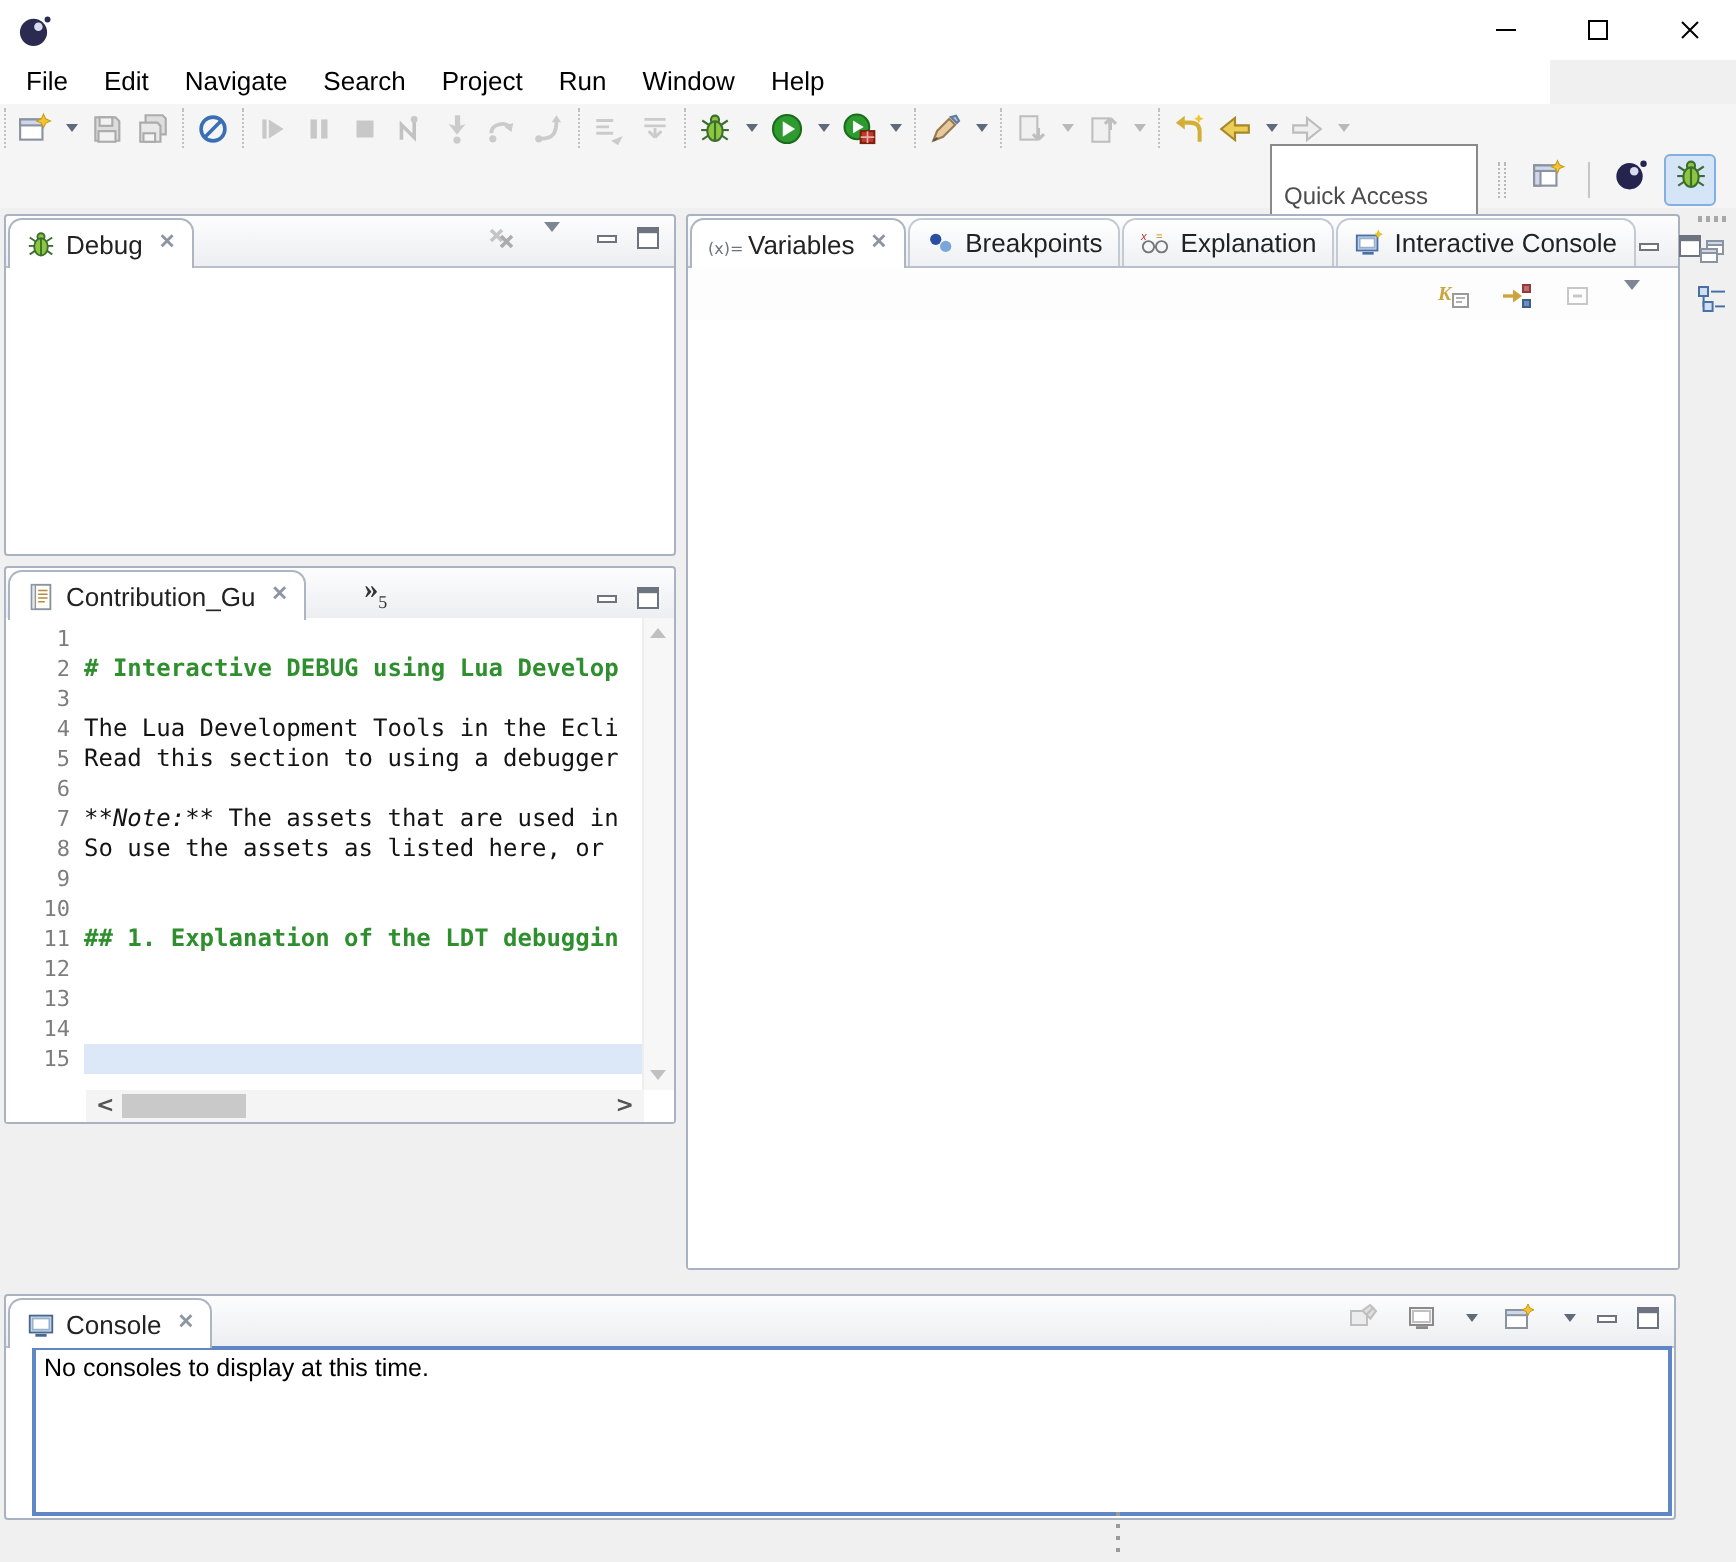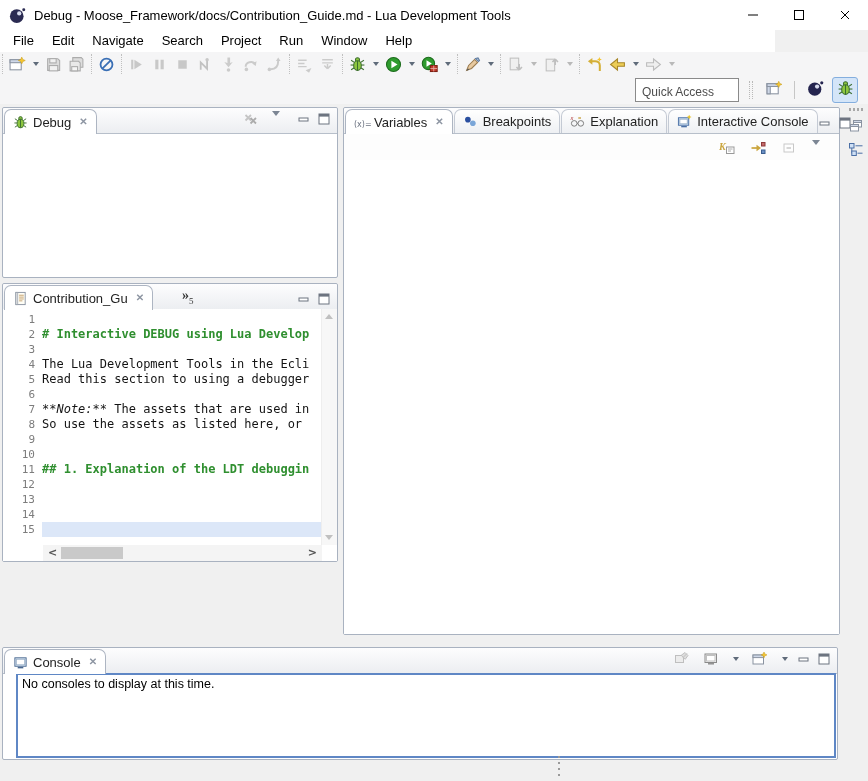--- a/index.html
+++ b/index.html
@@ -25,21 +25,21 @@
   .tb-group:first-child{border-left:1px dotted #c0c0c0;}
   .tbtn{display:inline-flex;align-items:center;padding:2px 2px;margin:0 1px;border-radius:3px;}
   .tbtn .ticon{display:block;width:17px;height:17px;}
   .tbtn .ticon svg{width:17px;height:17px;display:block;}
   .tbtn.disabled{opacity:.95;}
   .dd{width:0;height:0;border-left:3.5px solid transparent;border-right:3.5px solid transparent;border-top:4px solid #5f6b7a;margin:0 3px 0 4px;}
   .tbtn.disabled + .dd{border-top-color:#b5b5b5;}
 
   .toolbar2{position:absolute;left:0;top:76px;width:868px;height:28px;background:#f5f5f6;display:flex;align-items:center;justify-content:flex-end;padding-right:10px;box-sizing:border-box;}
   .qa-box{width:96px;height:19px;border:1px solid #8a8a8a;background:#fff;font-size:12px;color:#4d4d4d;
-          font-family:"Liberation Sans",sans-serif;padding:3px 0 0 6px;display:flex;align-items:center;margin-right:10px;}
+          font-family:"Liberation Sans",sans-serif;padding:16px 0 0 6px;display:flex;align-items:center;margin-right:10px;}
   .grip{width:2px;height:18px;border-left:1px dotted #b9b9b9;border-right:1px dotted #b9b9b9;margin:0 8px 0 0;}
   .persp{display:flex;align-items:center;gap:4px;}
   .pbtn{display:flex;align-items:center;justify-content:center;width:24px;height:24px;border-radius:3px;border:1px solid transparent;}
   .pbtn svg{width:17px;height:17px;}
   .pbtn.sel{background:#d4e5f8;border:1px solid #84aede;}
   .vsep{width:1px;height:18px;background:#c6c6c6;margin:0 3px;}
 
   
   .panel{position:absolute;background:#fff;border:1px solid #a9b2c0;border-radius:2px;box-sizing:border-box;}
   .tabbar{height:25px;display:flex;align-items:flex-end;background:linear-gradient(#fdfdfe,#eceef1);
@@ -99,21 +99,20 @@
 <div class="app">
 
   <div class="titlebar">
     <span class="app-icon">
       <svg viewBox="0 0 16 16">
           <circle cx="7.3" cy="8.6" r="6.4" fill="#2b2b52"></circle>
           <circle cx="9.6" cy="6" r="2" fill="#d8dcee"></circle>
           <circle cx="13.9" cy="2.6" r="1.4" fill="#2b2b52"></circle>
         </svg>
     </span>
-    <span class="title-text">Debug - Moose_Framework/docs/Contribution_Guide.md - Lua Development Tools</span>
     <div class="win-controls">
       <span class="win-btn">
           <svg viewBox="0 0 12 12">
             <path d="M1 6h10" stroke="#000" stroke-width="1"></path>
           </svg>
         </span>
       <span class="win-btn">
           <svg viewBox="0 0 12 12">
             <rect x="1.5" y="1.5" width="9" height="9" fill="none" stroke="#000"></rect>
           </svg>

